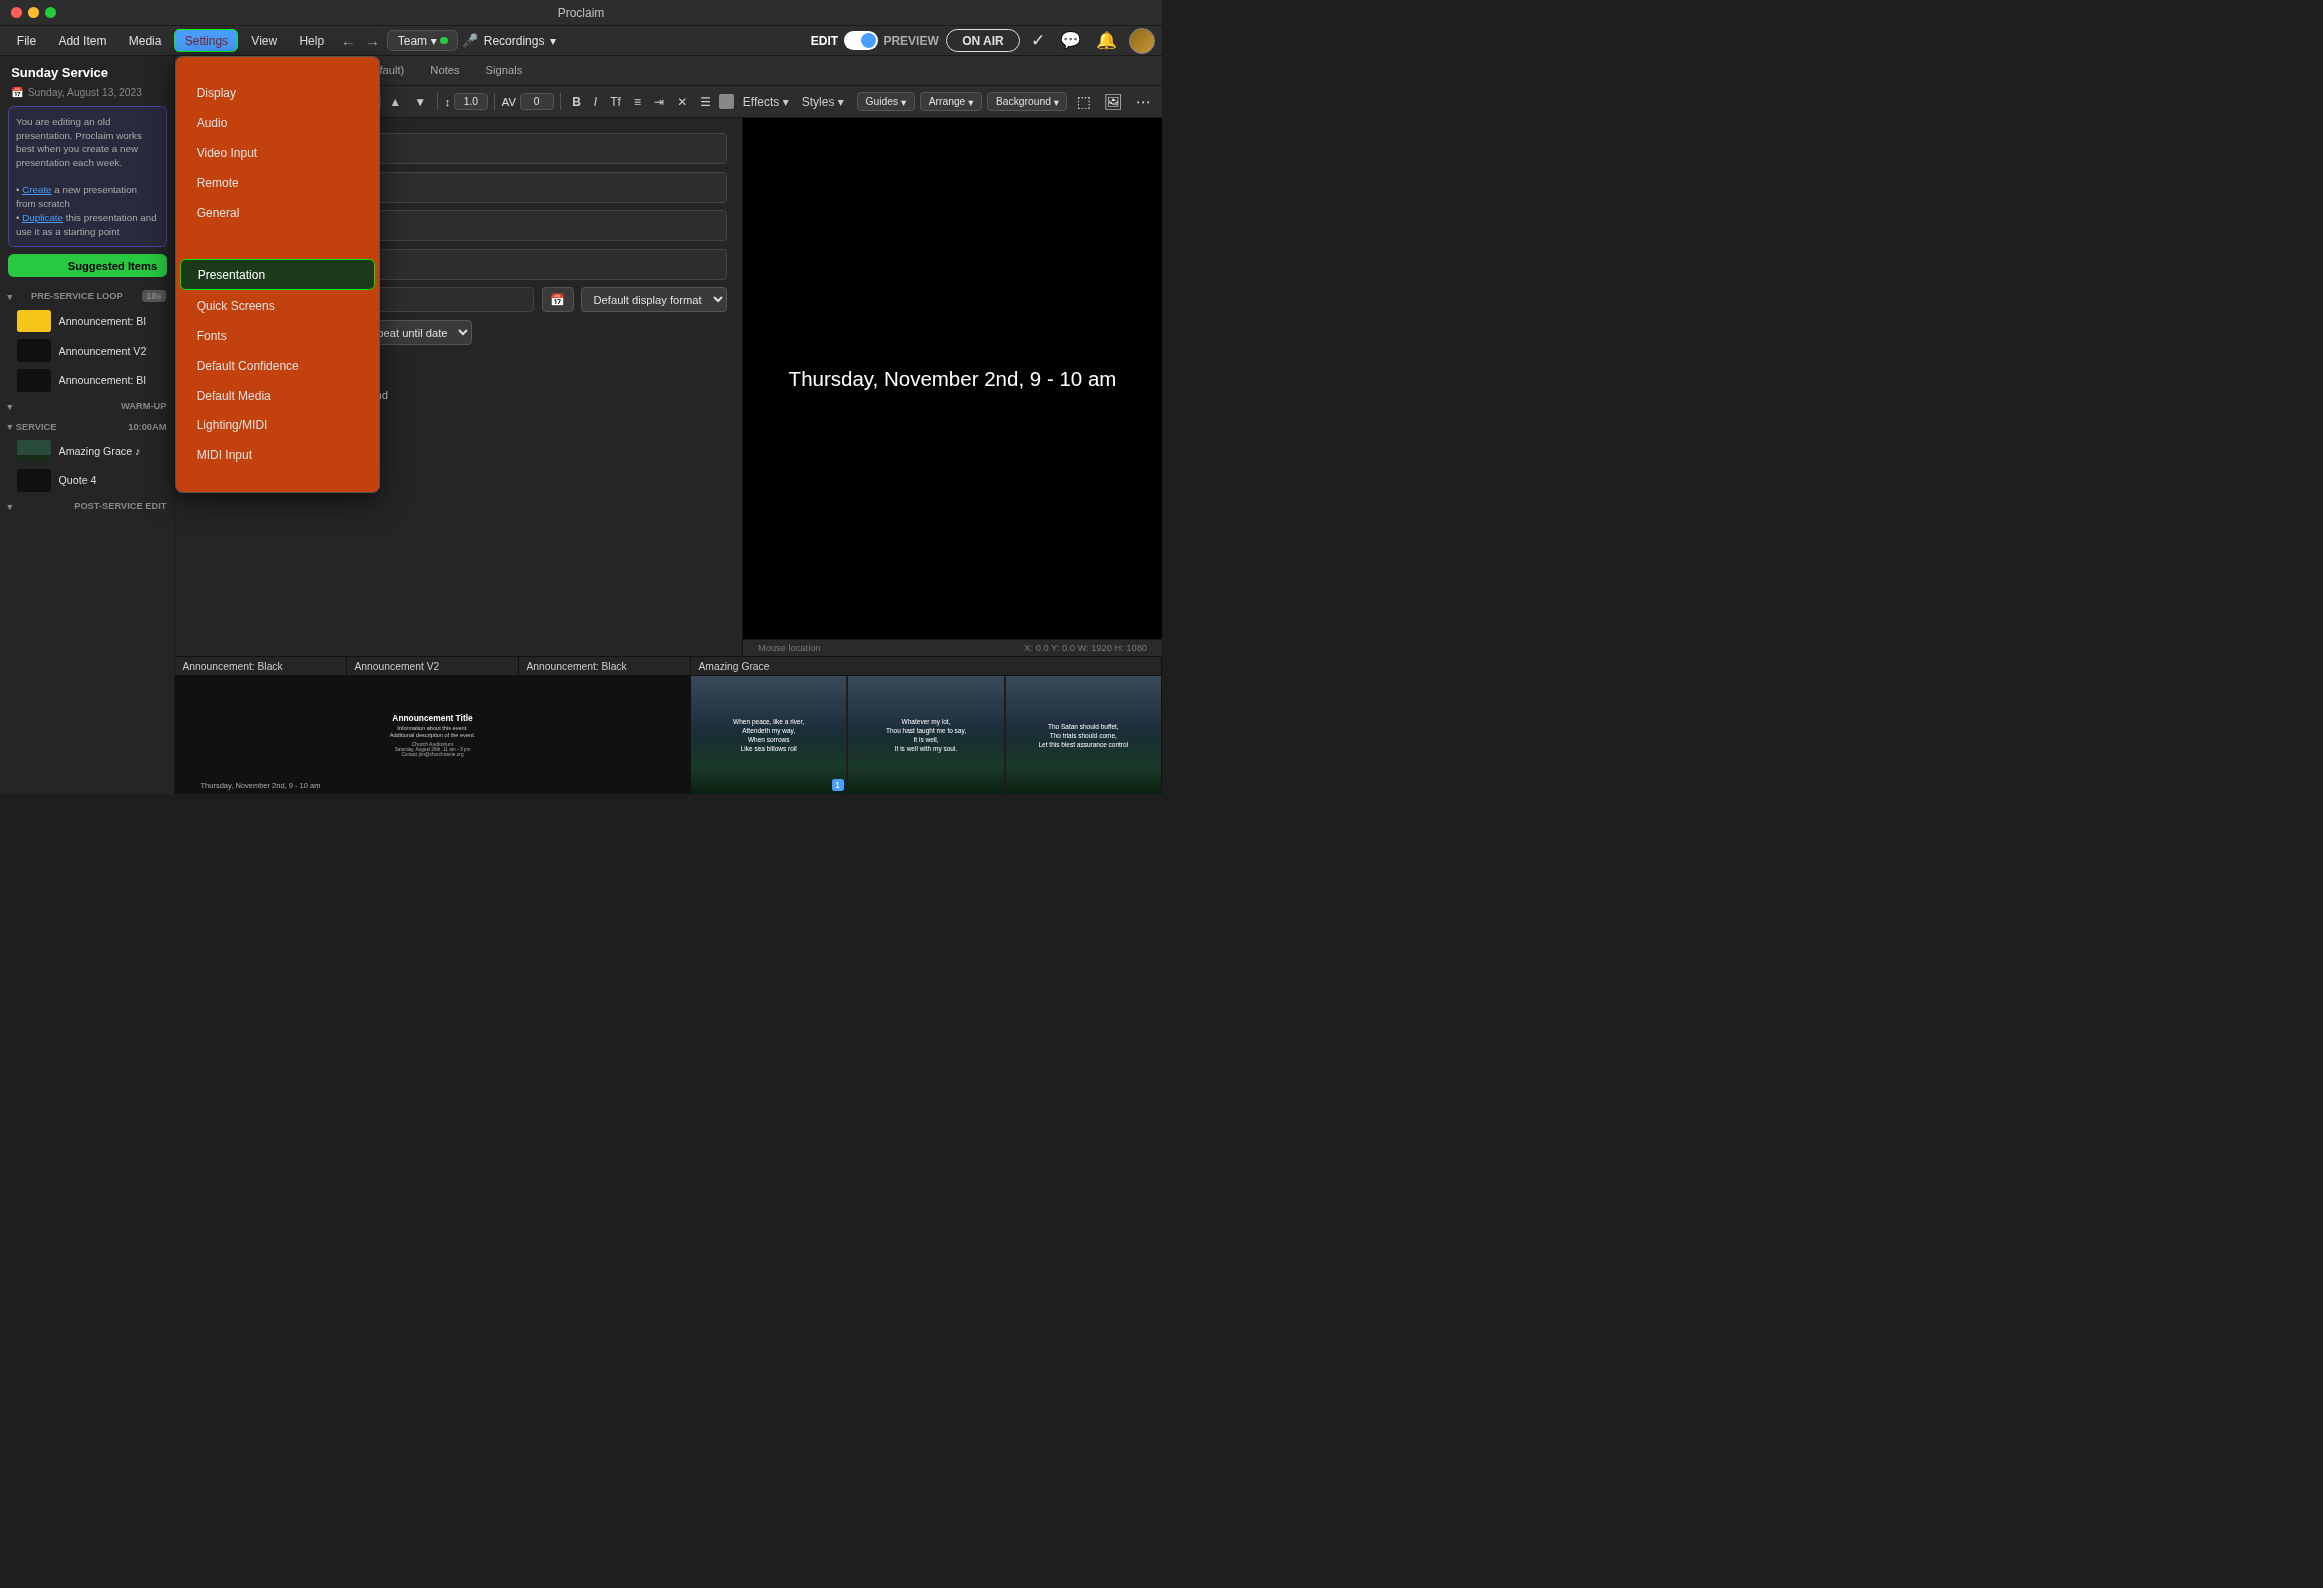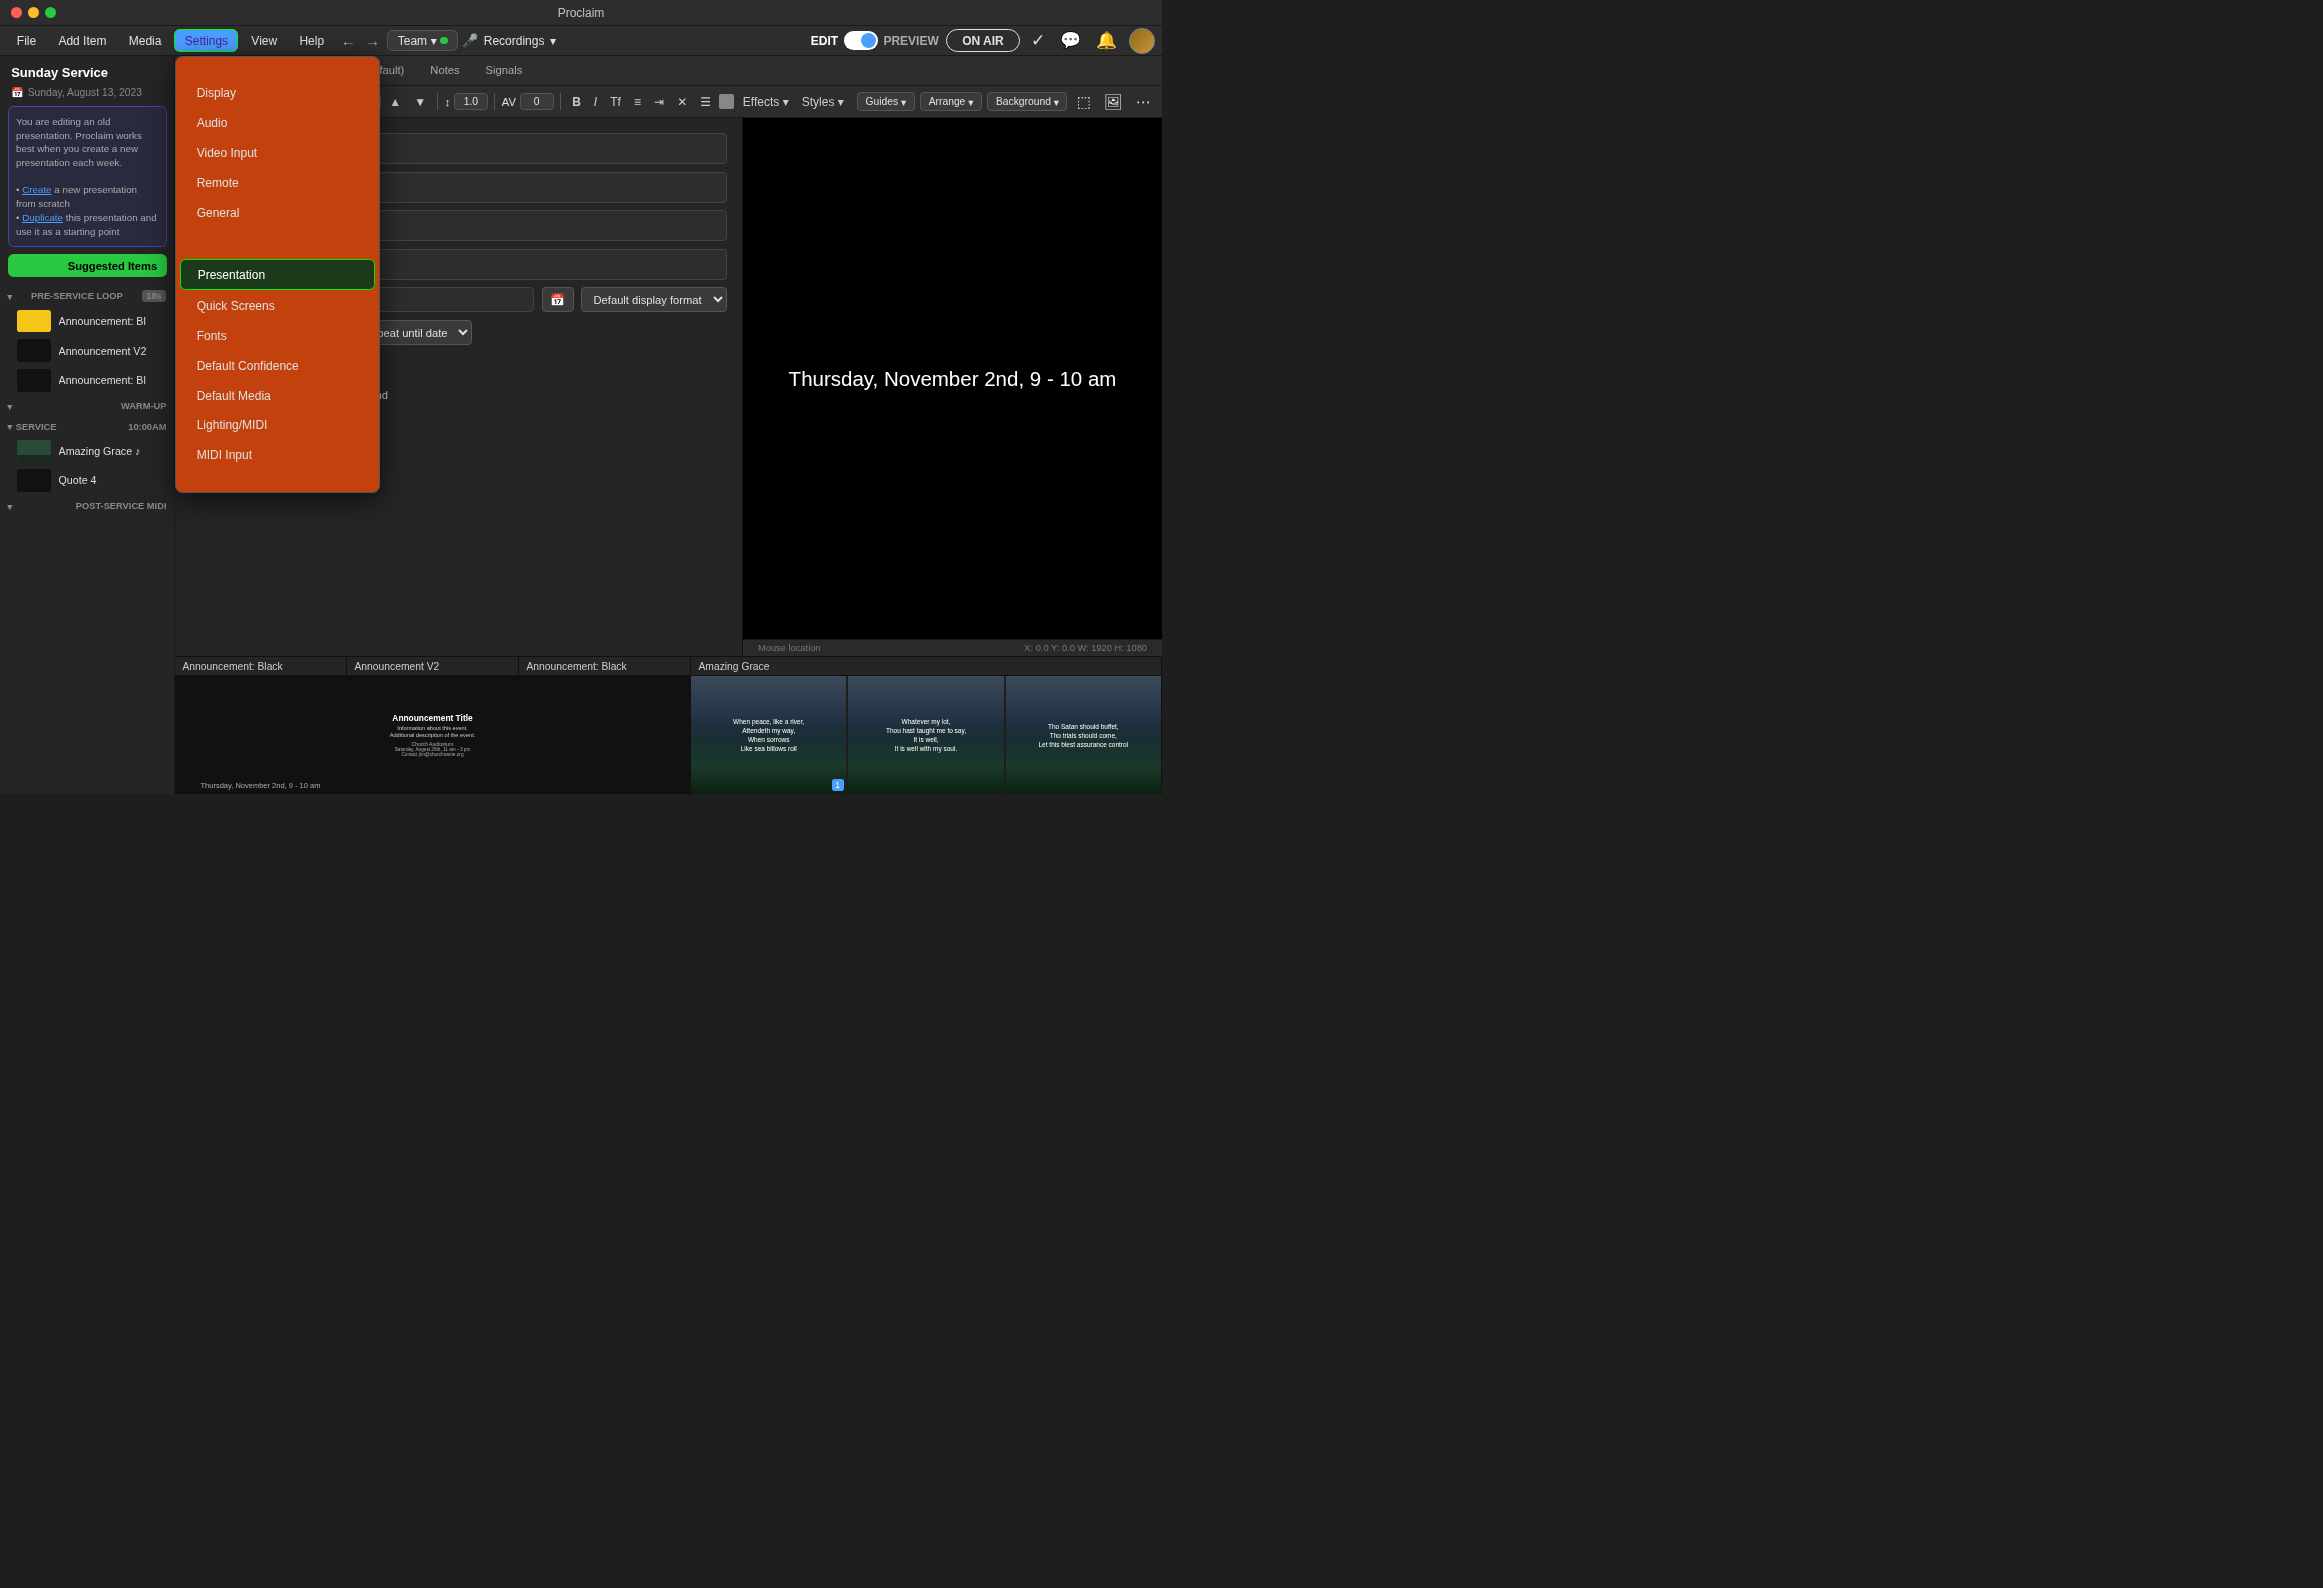--- a/index.html
+++ b/index.html
@@ -55,21 +55,21 @@
     }
     .menu-item {
       padding: 3.7px 9.3px;
       border-radius: 3.7px;
       cursor: pointer;
       font-size: 12px;
       color: #e0e0e0;
     }
     .menu-item.active {
       background: #4a9eff;
-      color: #4c1d95;
+      color: #7f1d1d;
       border: 1.9px solid #00ff00;
       border-radius: 5.6px;
     }
     .undo-redo { display: flex; gap: 1.9px; }
     .undo-btn {
       background: none; border: none; color: #aaa; cursor: pointer;
       font-size: 15px; padding: 1.9px 3.7px;
     }
     .team-btn {
       display: flex; align-items: center; gap: 3.7px;
@@ -557,21 +557,21 @@
         </div>
         <span class="item-label">Amazing Grace ♪</span>
       </div>
       <div class="sidebar-item">
         <div class="item-thumb dark"></div>
         <span class="item-label">Quote 4</span>
       </div>
 
       <div class="section-header">
         <span>▾</span>
-        <span>POST-SERVICE MIDI</span>
+        <span>POST-SERVICE EDIT</span>
       </div>
     </div>
   </div>
 
   <div class="content-area">
 
     <div class="tabs-bar">
       <div class="tab active">Slides (Content)</div>
       <div class="tab">Confidence (Default)</div>
       <div class="tab">Notes</div>

